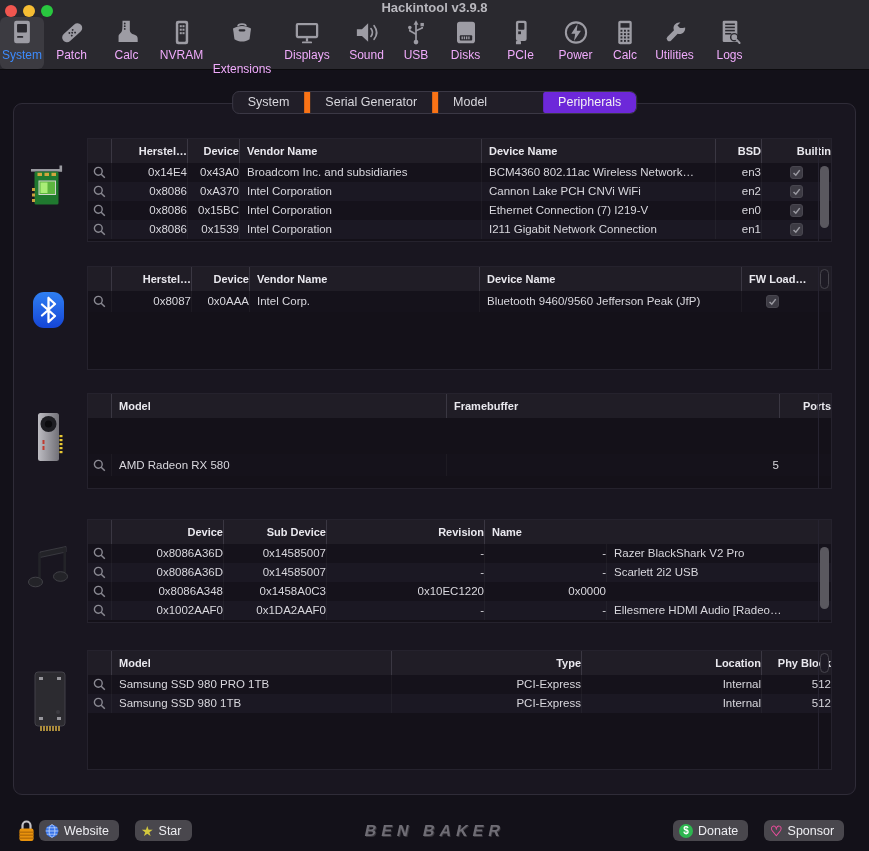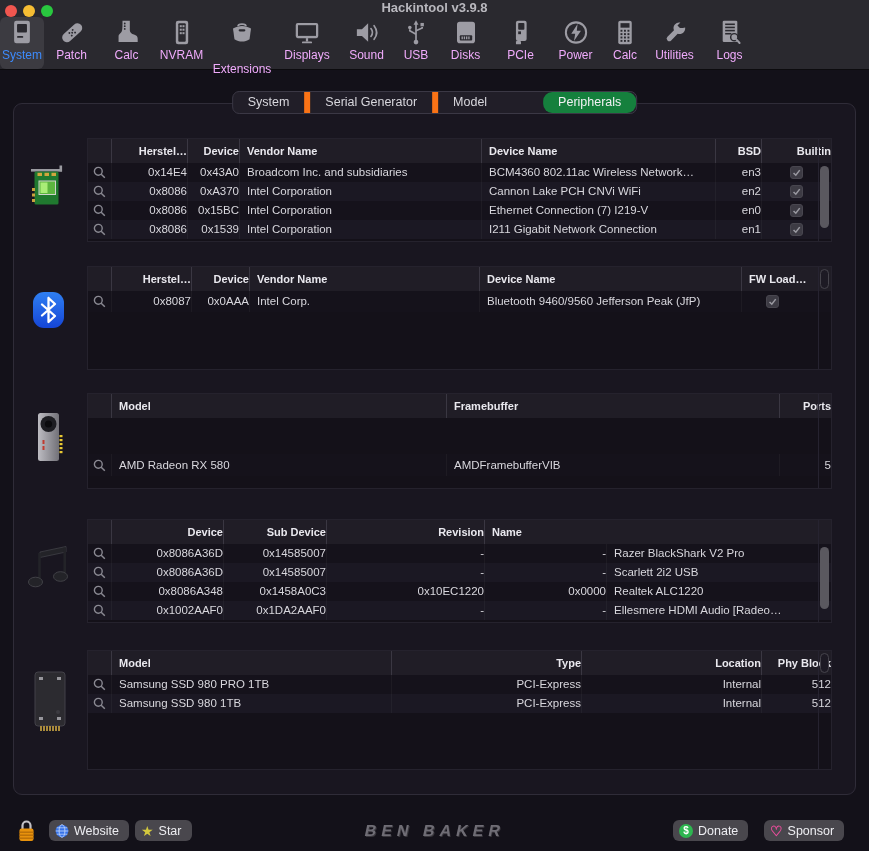--- a/index.html
+++ b/index.html
@@ -27,21 +27,21 @@
   .tdark { fill:#2a292f; }
 
   
   .panel { position:absolute; left:13px; top:103px; width:843px; height:692px;
     background:#191620; border:1px solid #2f2c38; border-radius:9px; }
   .tabbar { position:absolute; top:91px; left:50%; transform:translateX(-50%);
     display:flex; height:23px; background:#211e28; border:1px solid #3b3845;
     border-radius:7px; z-index:5; overflow:hidden; }
   .tab { padding:0 15px; line-height:21px; font-size:12.5px; color:#d8d7dd; white-space:nowrap; }
   .tab.sep { border-left:6px solid #f97316; }
-  .tab.sel { background:#15803d; color:#f2f1f4; border-radius:9px;margin-left:41px; }
+  .tab.sel { background:#6d28d9; color:#f2f1f4; border-radius:2px;margin-left:41px; }
 
   
   .tbl { position:absolute; left:87px; width:745px; background:#141119;
     border:1px solid #25222d; z-index:3; }
   .thead { display:grid; height:24px; background:#201d26; }
   .thead .th { font-size:11px; font-weight:bold; color:#e9e8ee; line-height:24px;
     overflow:hidden; white-space:nowrap; }
   .th + .th { border-left:1px solid #3a3742; }
   .tr { display:grid; }
   .tr .td { font-size:11.5px; color:#d8d7dd; overflow:hidden; white-space:nowrap; }
@@ -480,21 +480,20 @@
     <div class="th c">Ports</div>
   </div>
   <div class="tr t-gpu">
     <div class="td mag">
         <svg width="13" height="13" viewBox="0 0 13 13">
           <circle cx="5.3" cy="5.3" r="3.9" fill="none" stroke="#8a8992" stroke-width="1.4"></circle>
           <line x1="8.2" y1="8.2" x2="11.8" y2="11.8" stroke="#8a8992" stroke-width="1.5"></line>
         </svg>
       </div>
     <div class="td l">AMD Radeon RX 580</div>
-    <div class="td l">AMDFramebufferVIB</div>
     <div class="td c">5</div>
   </div>
   <div class="gutter"></div>
 </div>
 
 <div class="tbl tbl-aud rh19">
   <div class="thead t-aud">
     <div class="th"></div>
     <div class="th c">Device</div>
     <div class="th c">Sub Device</div>
@@ -531,21 +530,20 @@
     <div class="td mag">
         <svg width="13" height="13" viewBox="0 0 13 13">
           <circle cx="5.3" cy="5.3" r="3.9" fill="none" stroke="#8a8992" stroke-width="1.4"></circle>
           <line x1="8.2" y1="8.2" x2="11.8" y2="11.8" stroke="#8a8992" stroke-width="1.5"></line>
         </svg>
       </div>
     <div class="td c">0x8086A348</div>
     <div class="td c">0x1458A0C3</div>
     <div class="td c">0x10EC1220</div>
     <div class="td c">0x0000</div>
-    <div class="td l">Realtek ALC1220</div>
   </div>
   <div class="tr t-aud">
     <div class="td mag">
         <svg width="13" height="13" viewBox="0 0 13 13">
           <circle cx="5.3" cy="5.3" r="3.9" fill="none" stroke="#8a8992" stroke-width="1.4"></circle>
           <line x1="8.2" y1="8.2" x2="11.8" y2="11.8" stroke="#8a8992" stroke-width="1.5"></line>
         </svg>
       </div>
     <div class="td c">0x1002AAF0</div>
     <div class="td c">0x1DA2AAF0</div>
@@ -596,21 +594,21 @@
 </div>
 
 <svg style="position:absolute; left:18px; top:819px;" width="17" height="23" viewBox="0 0 17 23">
   <path d="M4.5 10 V6.5 a4 4 0 0 1 8 0 V10" fill="none" stroke="#c2c1c6" stroke-width="2.2"></path>
   <rect x="1.5" y="9.5" width="14" height="12.5" rx="2" fill="#e8920c"></rect>
   <rect x="1.5" y="12.5" width="14" height="1.4" fill="#b86f08"></rect>
   <rect x="1.5" y="15.5" width="14" height="1.4" fill="#b86f08"></rect>
   <rect x="1.5" y="18.5" width="14" height="1.4" fill="#b86f08"></rect>
 </svg>
 
-<div class="footer-btn" style="left:49px;text-align:right;">
+<div class="footer-btn" style="left:39px;text-align:right;">
   <svg width="14" height="14" viewBox="0 0 14 14">
     <circle cx="7" cy="7" r="6.3" fill="#3672e8"></circle>
     <ellipse cx="7" cy="7" rx="2.9" ry="6.3" fill="none" stroke="#bcd2fa" stroke-width="0.9"></ellipse>
     <line x1="0.7" y1="7" x2="13.3" y2="7" stroke="#bcd2fa" stroke-width="0.9"></line>
     <line x1="1.6" y1="3.8" x2="12.4" y2="3.8" stroke="#bcd2fa" stroke-width="0.8"></line>
     <line x1="1.6" y1="10.2" x2="12.4" y2="10.2" stroke="#bcd2fa" stroke-width="0.8"></line>
   </svg>
   <span>Website</span>
 </div>
 

